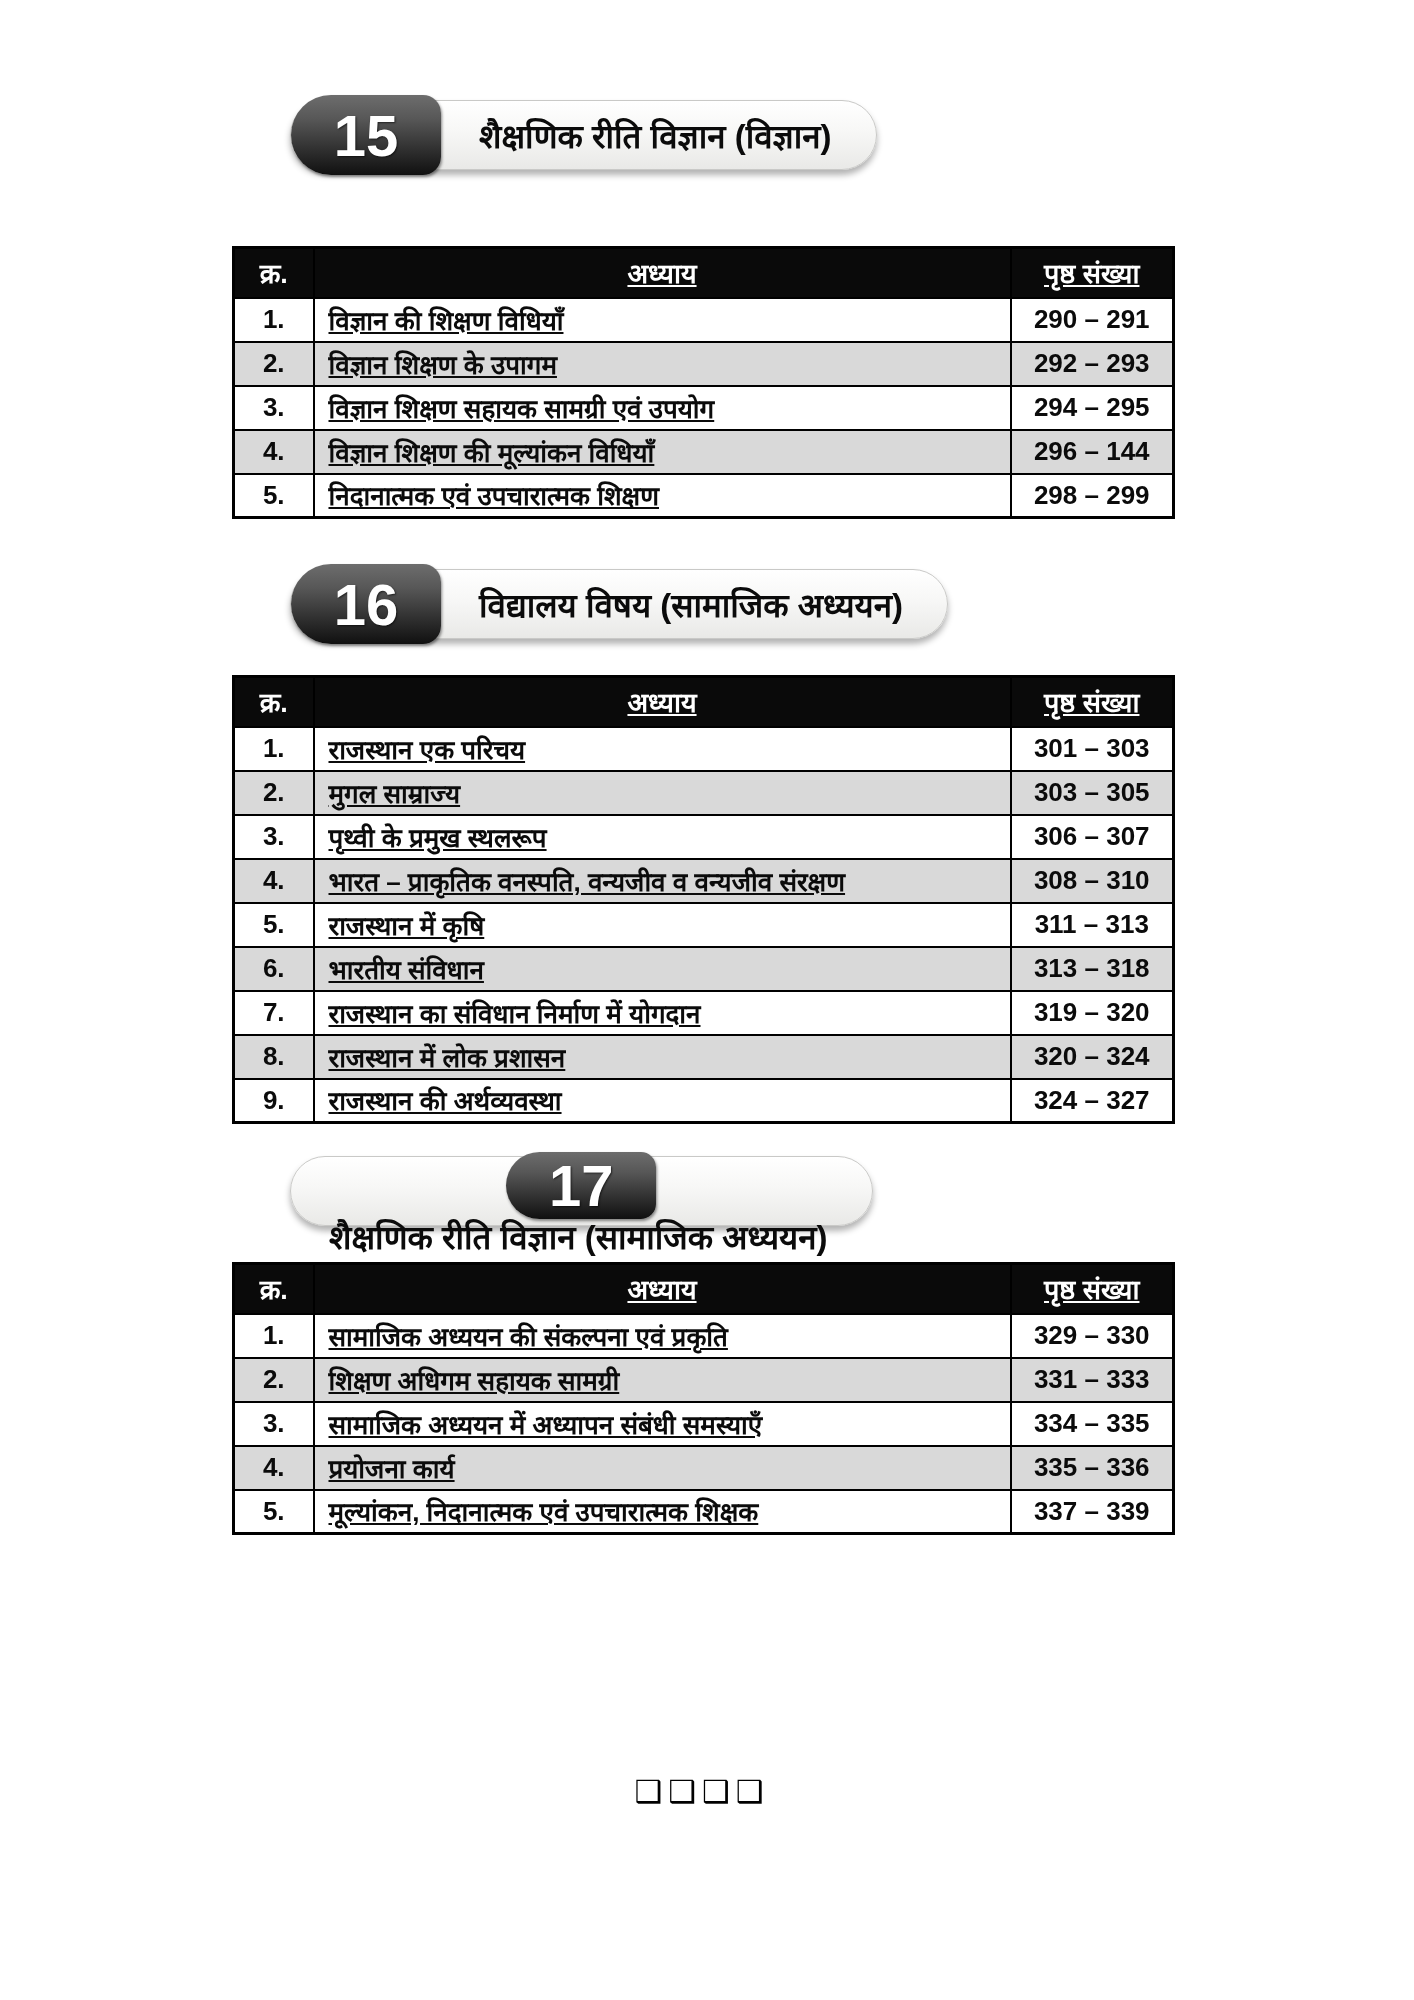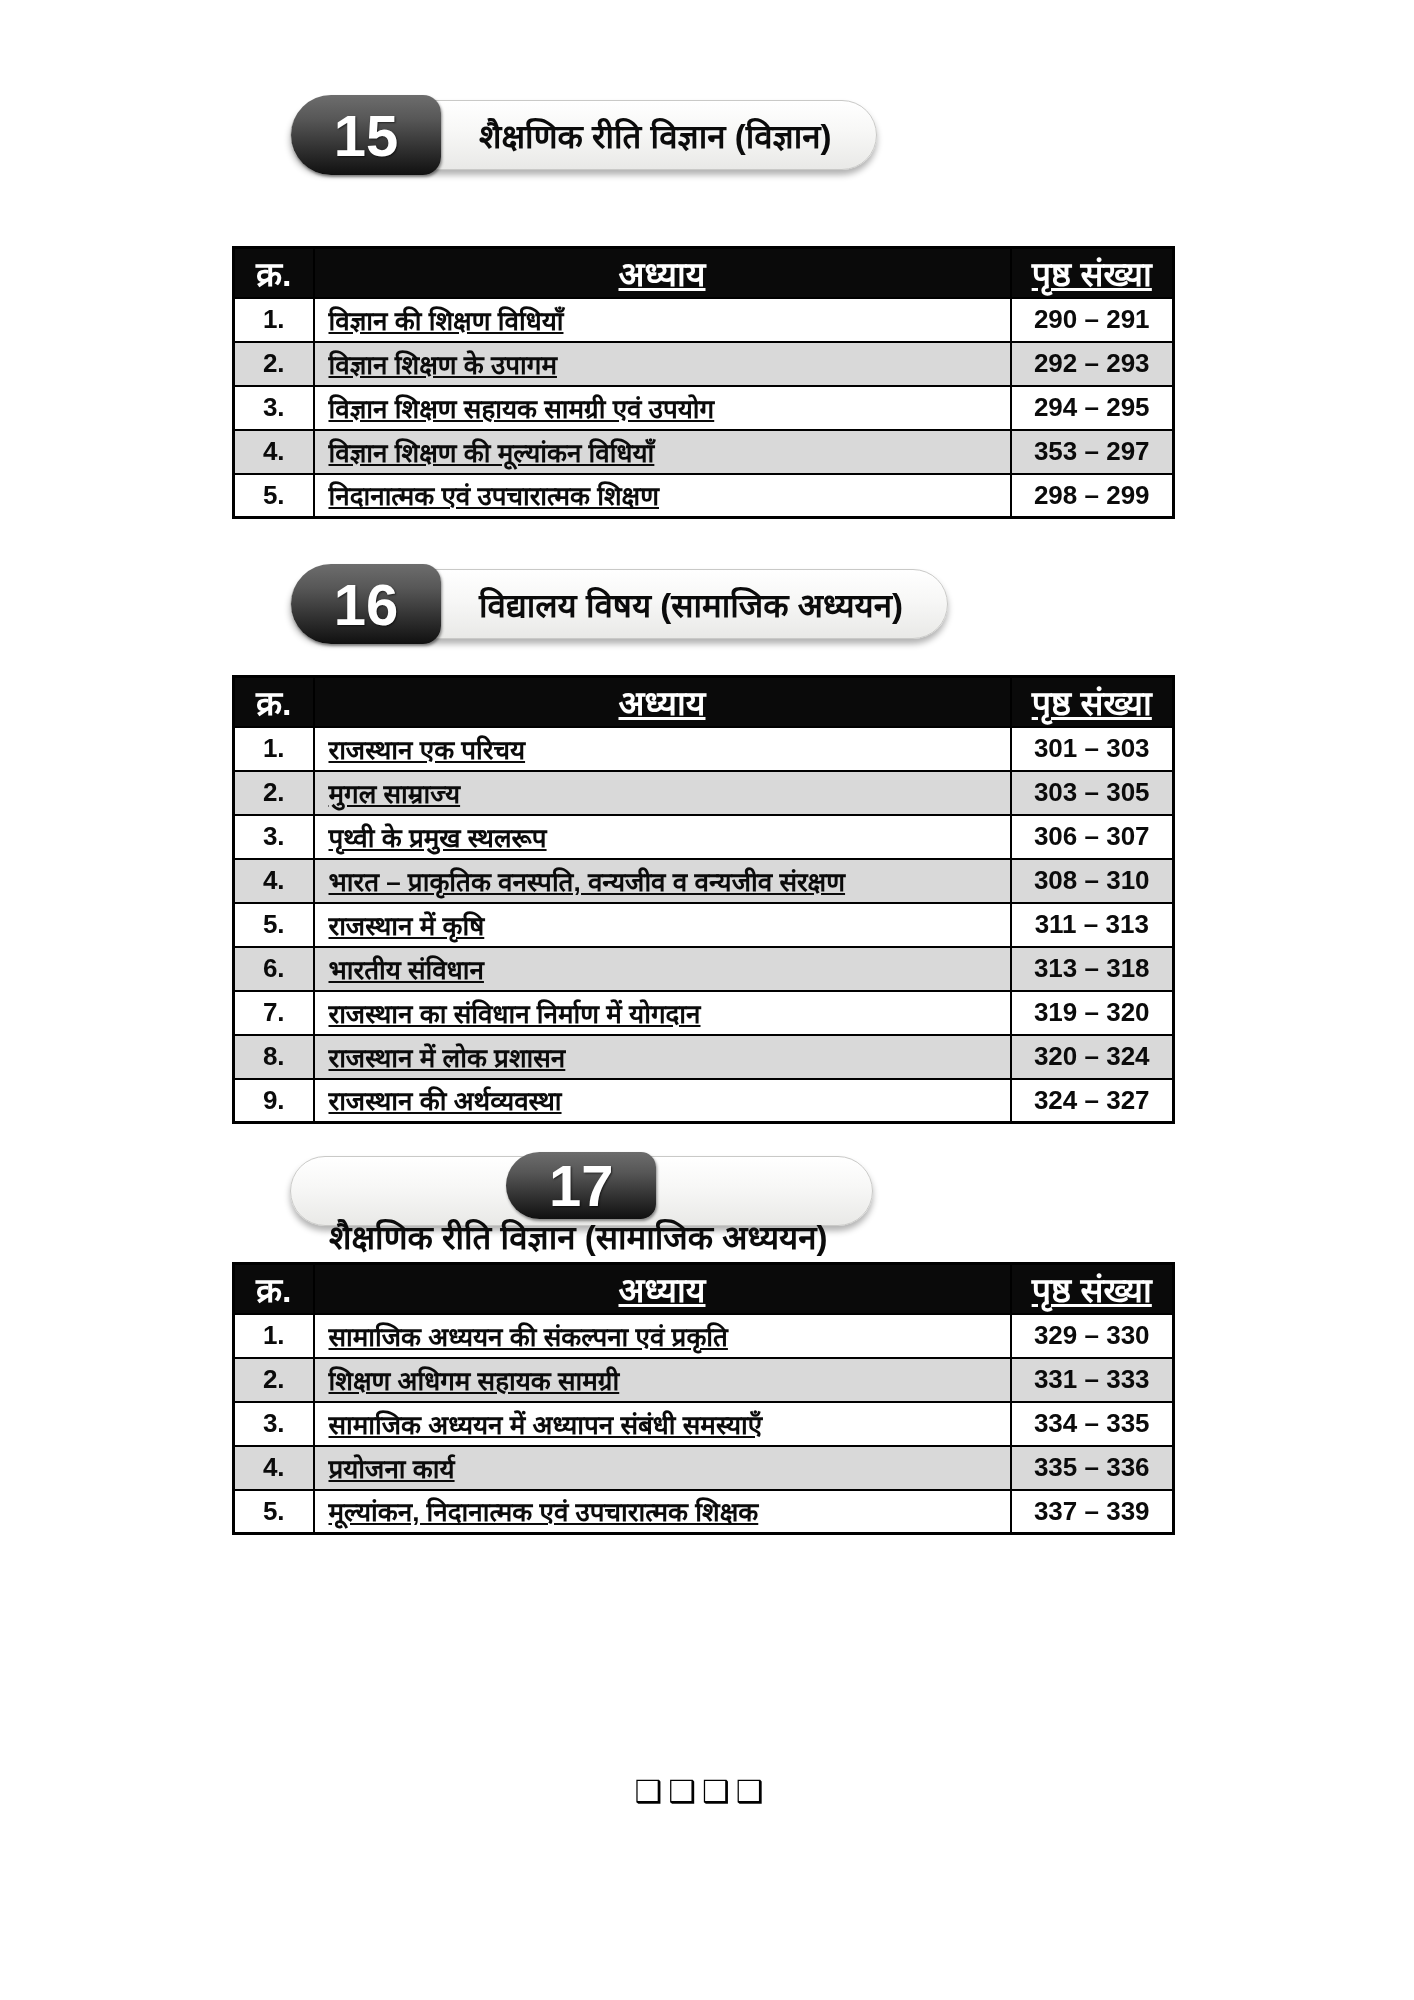--- a/index.html
+++ b/index.html
@@ -47,21 +47,21 @@
     border-collapse:collapse;
     width:940px;
     border:3px solid #000;
     table-layout:fixed;
   }
   .col-sn { width:80px; }
   .col-ch { width:697px; }
   .col-pg { width:163px; }
   table.toc th {
     background:#0a0a0a; color:#ffffff;
-    font-size:34px; font-weight:700;
+    font-size:27px; font-weight:700;
     height:50px; text-align:center;
     border:2px solid #000;
   }
   table.toc th + th { border-left:2px solid #8b5cf6;text-decoration:underline; }
   table.toc td {
     border:2px solid #000;
     height:44px;
     font-size:26px; font-weight:700; color:#0b0b0b;
     padding:2px 0;
     overflow:hidden; white-space:nowrap;
@@ -127,21 +127,21 @@
           <td class="pg">292 – 293</td>
         </tr>
         <tr class="plain">
           <td class="sn">3.</td>
           <td class="ch">विज्ञान शिक्षण सहायक सामग्री एवं उपयोग</td>
           <td class="pg">294 – 295</td>
         </tr>
         <tr class="alt">
           <td class="sn">4.</td>
           <td class="ch">विज्ञान शिक्षण की मूल्यांकन विधियाँ</td>
-          <td class="pg">353 – 297</td>
+          <td class="pg">296 – 144</td>
         </tr>
         <tr class="plain">
           <td class="sn">5.</td>
           <td class="ch">निदानात्मक एवं उपचारात्मक शिक्षण</td>
           <td class="pg">298 – 299</td>
         </tr>
       </tbody>
     </table>
 
     

